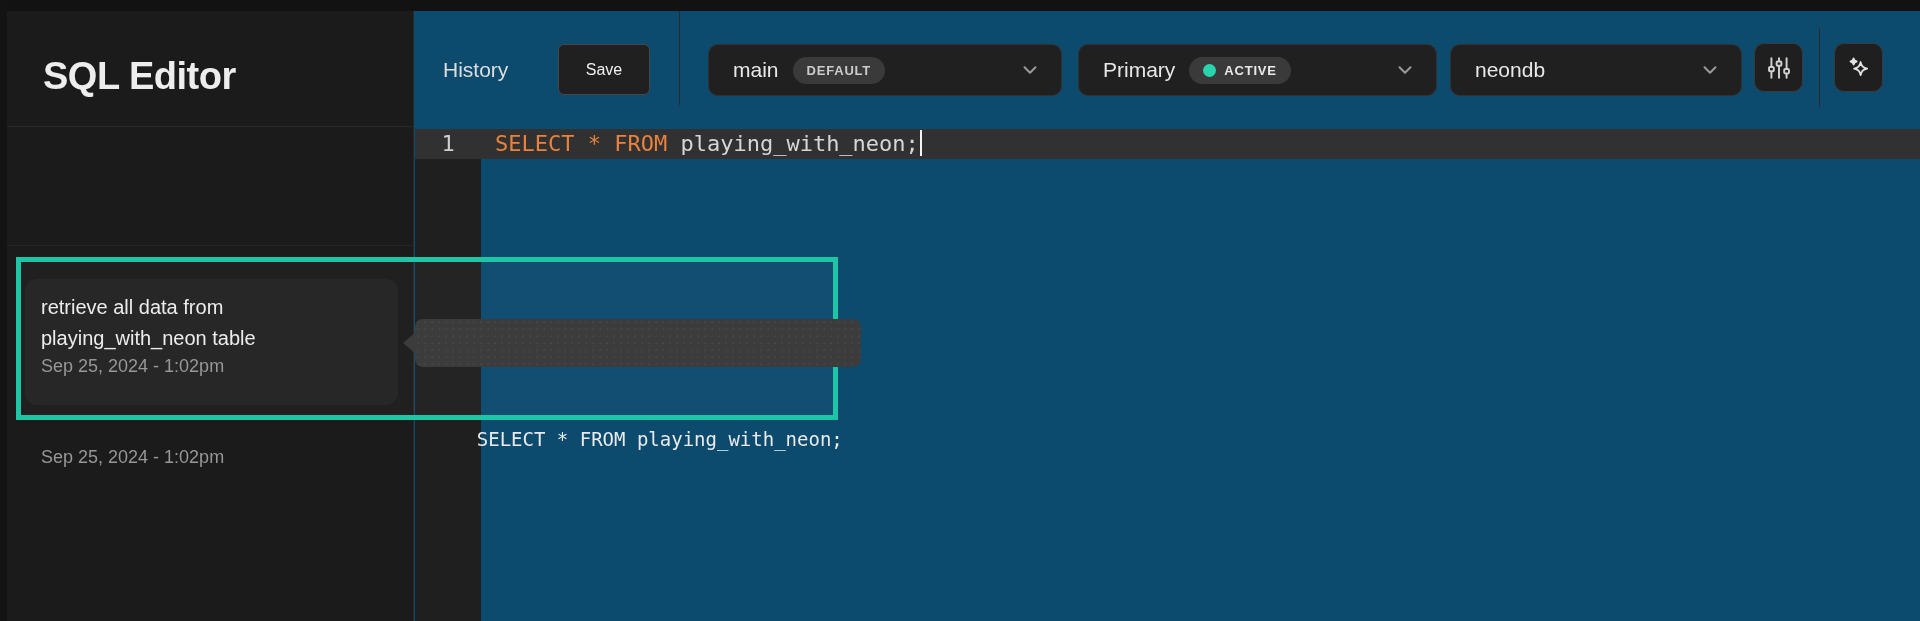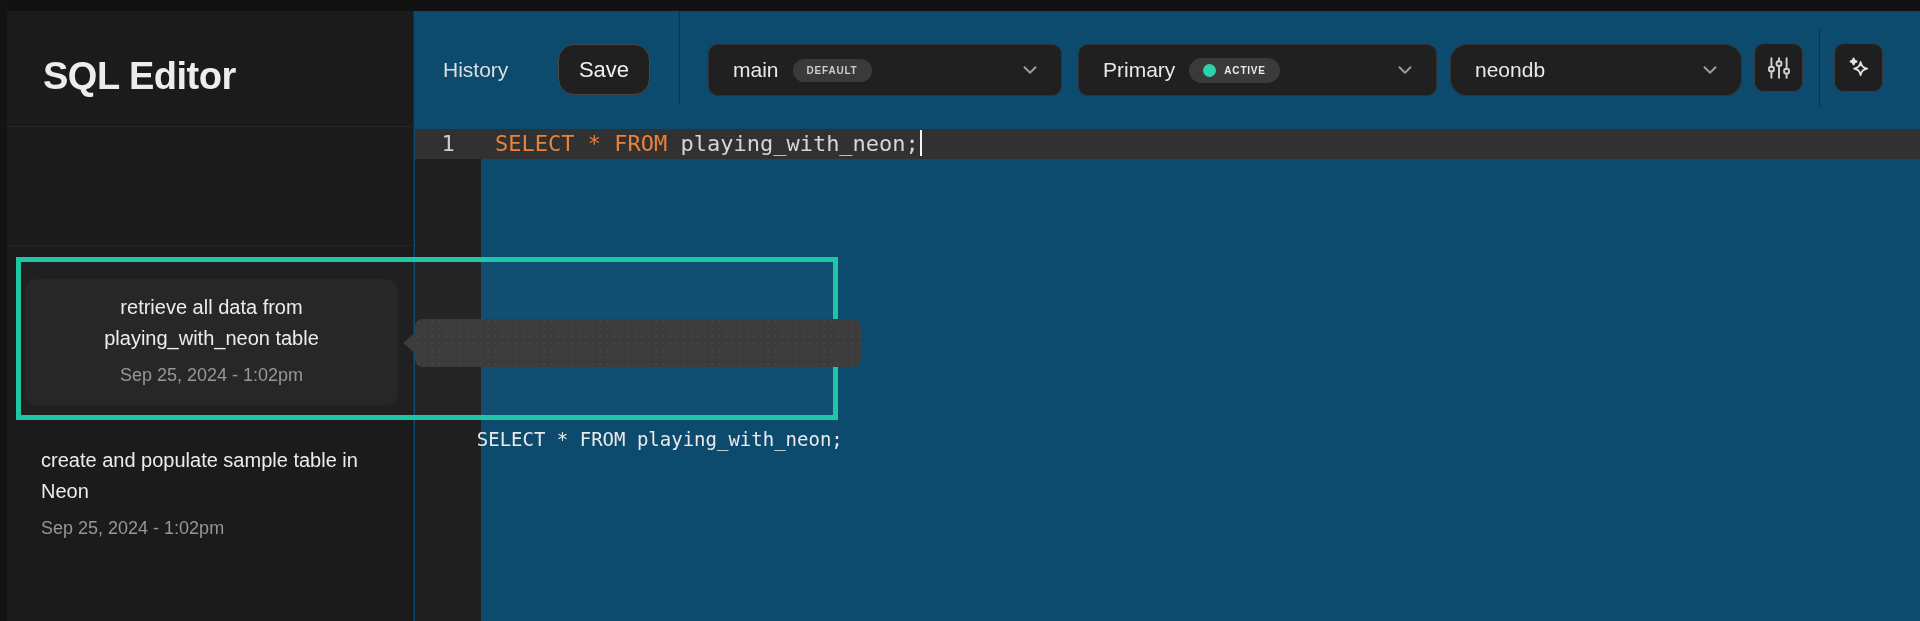--- a/index.html
+++ b/index.html
@@ -33,33 +33,33 @@
     display:flex; align-items:center; justify-content:center;
   }
   .tab.active { background:#2f2f2f; border-radius:10px; color:#f2f2f2; }
   .sidebar-list-divider { position:absolute; left:0; top:234px; width:407px; height:1px; background:#262626; }
 
   
   .v-divider { position:absolute; width:1px; background:#2a2a2a; }
   .file-name { position:absolute; left:443px; top:58px; font-size:21px; color:#dedede; cursor:pointer; }
   .save-button {
     position:absolute; left:558px; top:44px; width:92px; height:51px;
-    background:#202020; border:1px solid #474747; border-radius:16px;
-    color:#f0f0f0; font-family:"Liberation Sans", sans-serif; font-size:22px; cursor:pointer;
+    background:#202020; border:1px solid #474747; border-radius:6px;
+    color:#f0f0f0; font-family:"Liberation Sans", sans-serif; font-size:16px; cursor:pointer;
   }
   .select {
     position:absolute; top:44px; height:52px;
     background:#202020; border:1px solid #313131; border-radius:10px;
     display:flex; align-items:center; gap:14px; padding:0 20px 0 24px;
     font-size:21px; color:#e8e8e8; cursor:pointer;
   }
   .select .chevron { margin-left:auto; display:flex; }
   .pill {
     background:#3a3a3a; border-radius:999px; padding:6px 14px;
-    font-size:10px; font-weight:700; letter-spacing:0.8px; color:#cccccc;
+    font-size:13px; font-weight:700; letter-spacing:0.8px; color:#cccccc;
     display:flex; align-items:center; gap:8px; white-space:nowrap;
   }
   .pill .dot { width:13px; height:13px; border-radius:50%; background:#2bd3ad; }
   .pill.active-pill { color:#e9e9e9;justify-content:flex-end; }
   .icon-button {
     position:absolute; top:43px; width:49px; height:49px;
     background:#1f1f1f; border:1px solid #3a3a3a; border-radius:10px;
     display:flex; align-items:center; justify-content:center; cursor:pointer;
   }
 
@@ -76,28 +76,28 @@
   .tok-kw { color:#e8823f; }
   .caret { display:inline-block; width:2px; height:26px; background:#f5f5f5; vertical-align:-5px; margin-left:1px; }
 
   
   .selection-ring {
     position:absolute; left:16px; top:257px; width:822px; height:163px;
     border:5px solid #1dc7a5; background:rgba(255,255,255,0.025); pointer-events:none;
   }
   .history-card {
     position:absolute; left:25px; top:279px; width:373px; min-height:126px;
-    background:#272727; border-radius:12px; padding:13px 16px; cursor:pointer;text-align:center;
+    background:#272727; border-radius:12px; padding:13px 16px; cursor:pointer;
   }
   .history-item-plain {
     position:absolute; left:25px; top:432px; width:373px;
     padding:13px 16px; cursor:pointer;
   }
   .history-title { font-size:20px; line-height:31px; color:#ececec; overflow-wrap:anywhere; }
-  .history-time { font-size:18px; color:#979797; margin-top:11px; }
+  .history-time { font-size:18px; color:#979797; margin-top:2px; }
 
   
   .query-tooltip {
     position:absolute; left:415px; top:319px; height:48px;
     background:#3c3c3c; border-radius:8px; padding:0 18px 0 16px;
     font-family:"DejaVu Sans Mono", monospace; font-size:19px; line-height:48px;
     color:#eaeaea; white-space:pre;
     background-image:radial-gradient(rgba(255,255,255,0.05) 1px, transparent 1px);
     background-size:7px 7px;
   }
@@ -141,21 +141,21 @@
       <span class="dot"></span>
       <span>ACTIVE</span>
     </span>
     <span class="chevron">
       <svg width="22" height="22" viewBox="0 0 24 24" fill="none" stroke="#9a9a9a" stroke-width="2.2" stroke-linecap="round" stroke-linejoin="round">
           <path d="M6 9l6 6 6-6"></path>
         </svg>
     </span>
   </div>
 
-  <div class="select" style="left:1450px; width:292px;border-radius:17px;">
+  <div class="select" style="left:1450px; width:292px;">
     <span>neondb</span>
     <span class="chevron">
       <svg width="22" height="22" viewBox="0 0 24 24" fill="none" stroke="#9a9a9a" stroke-width="2.2" stroke-linecap="round" stroke-linejoin="round">
           <path d="M6 9l6 6 6-6"></path>
         </svg>
     </span>
   </div>
 
   <button class="icon-button" style="left:1754px;">
     <span>
@@ -191,16 +191,15 @@
     <div class="history-title">retrieve all data from playing_with_neon table</div>
     <div class="history-time">Sep 25, 2024 - 1:02pm</div>
   </div>
 
   <div class="query-tooltip">
     <span class="arrow"></span>
     <span>SELECT * FROM playing_with_neon;</span>
   </div>
 
   <div class="history-item-plain">
-    <div class="history-title">create and populate sample table in Neon</div>
     <div class="history-time">Sep 25, 2024 - 1:02pm</div>
   </div>
 </div>
 
 </body></html>

